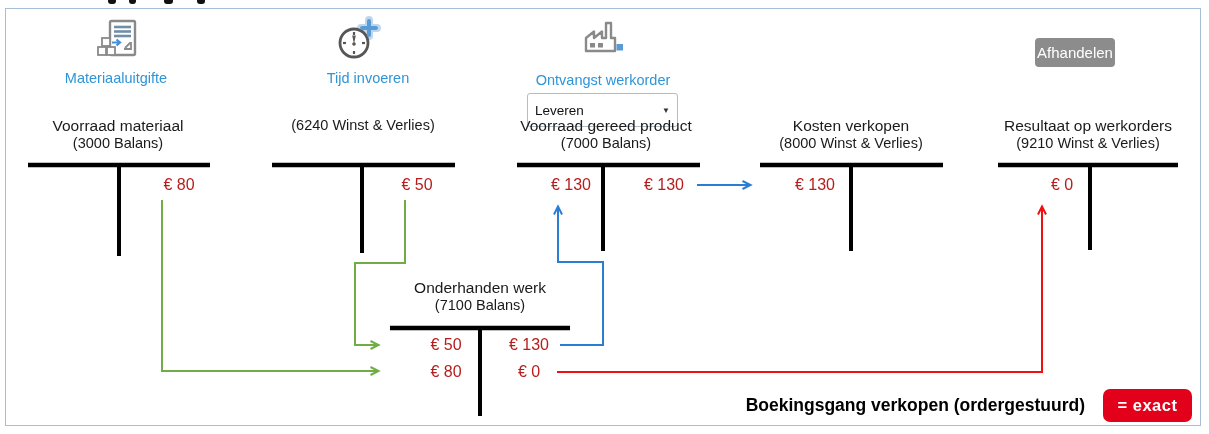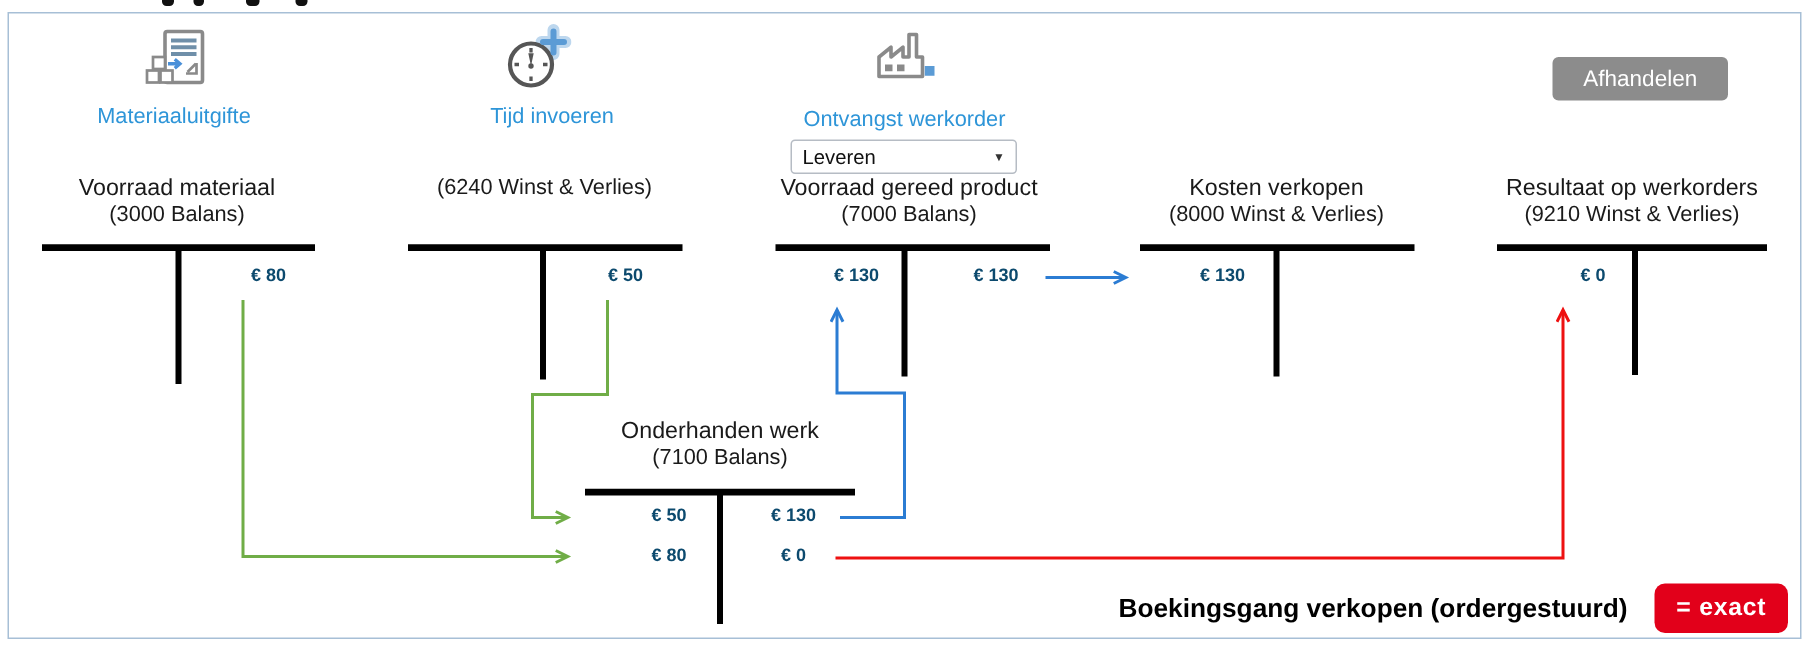--- a/index.html
+++ b/index.html
@@ -13,39 +13,39 @@
   .artifact{position:absolute;top:0;height:4px;background:#111;border-radius:0 0 3px 3px;}
   #art1{left:108px;width:8px}#art2{left:129px;width:7px}#art3{left:164px;width:9px}#art4{left:197px;width:8px}
 
   
   .icon-box{position:absolute;width:48px;height:48px;}
   #icon1{left:94px;top:17px}#icon2{left:333px;top:16px}#icon3{left:578px;top:15px}
   .blue-link{position:absolute;width:200px;text-align:center;font-size:14.5px;color:#2e95d8;cursor:pointer;}
   #link1{left:16px;top:70px}#link2{left:268px;top:70px}#link3{left:503px;top:72px}
 
   
-  #dropdown{position:absolute;left:527px;top:93px;width:151px;height:23px;background:#fff;
+  #dropdown{position:absolute;left:527px;top:93px;width:151px;height:34px;background:#fff;
     border:1px solid #b6bcc4;border-radius:3px;box-sizing:border-box;display:flex;align-items:center;
     font-size:13.5px;cursor:pointer;}
   #dropdown .dd-text{flex:1;padding-left:7px;color:#111;}
   #dropdown .dd-caret{font-size:8px;color:#333;padding-right:7px;}
 
   
-  #btn-afhandelen{position:absolute;left:1035px;top:38px;width:117px;height:29px;background:#8c8c8c;
+  #btn-afhandelen{position:absolute;left:1035px;top:38px;width:80px;height:29px;background:#8c8c8c;
     border-radius:4px;color:#fff;font-size:15px;display:flex;align-items:center;justify-content:center;cursor:pointer;}
 
   
   .acct-head{position:absolute;width:230px;text-align:center;line-height:17.5px;}
   .acct-head .t{font-weight:normal;font-size:15.5px;}
   .acct-head .s{font-size:14.5px;}
   #head1{left:3px;top:117px}#head2{left:248px;top:117px}#head3{left:491px;top:117px}
   #head4{left:736px;top:117px}#head5{left:973px;top:117px}#head6{left:365px;top:279px}
 
   
-  .amt{position:absolute;width:70px;text-align:center;font-size:12px;color:#0c4a6e;font-weight:bold;}
+  .amt{position:absolute;width:70px;text-align:center;font-size:16px;color:#b91c1c;}
   #v80{left:144px;top:176px}#v50{left:382px;top:176px}
   #v130d{left:536px;top:176px}#v130c{left:629px;top:176px}
   #v130k{left:780px;top:176px}#v0r{left:1027px;top:176px}
   #m50{left:411px;top:336px}#m130{left:494px;top:336px}
   #m80{left:411px;top:363px}#m0{left:494px;top:363px}
 
   
   #overlay{position:absolute;left:0;top:0;width:1209px;height:434px;pointer-events:none;}
 
   

